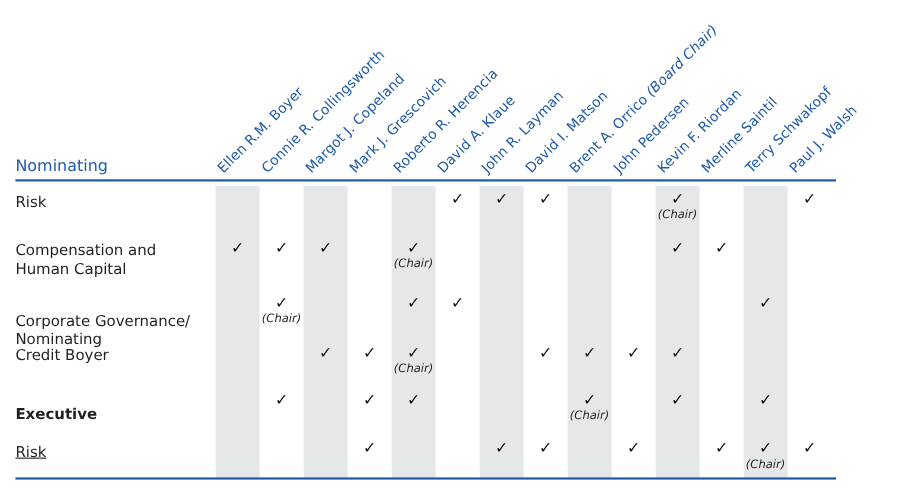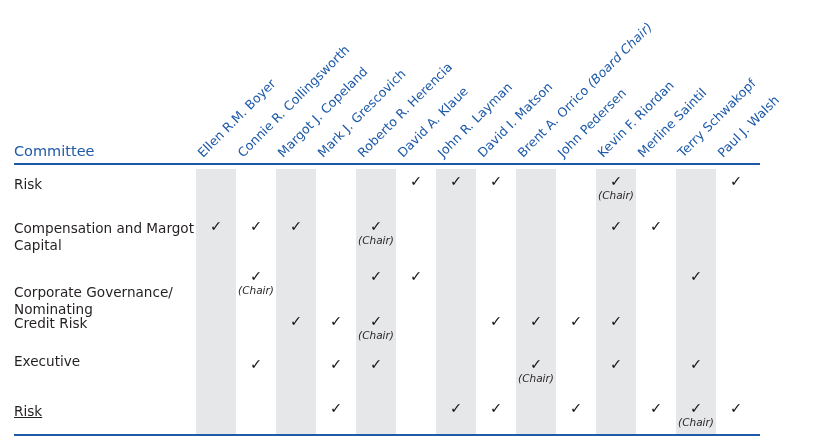--- a/index.html
+++ b/index.html
@@ -149,21 +149,21 @@
       <div class="name-head" style="left: 525px;"><span>Brent A. Orrico</span><span class="board-chair"> (Board Chair)</span></div>
       <div class="name-head" style="left: 565px;"><span>John Pedersen</span></div>
       <div class="name-head" style="left: 605px;"><span>Kevin F. Riordan</span></div>
       <div class="name-head" style="left: 645px;"><span>Merline Saintil</span></div>
       <div class="name-head" style="left: 685px;"><span>Terry Schwakopf</span></div>
       <div class="name-head" style="left: 725px;"><span>Paul J. Walsh</span></div>
     </div>
 
   <div class="header-rule"></div>
 
-  <div class="committee-label">Committee</div>
+  <div class="committee-label">Nominating</div>
 
   <div id="rows-layer">
       <div class="row" style="top: 0px;">
         <div class="row-name" style="top: 176px;">Risk</div>
         <div class="cell" style="left: 396px; top: 173px;">
           <span class="check">✓</span>
         </div>
         <div class="cell" style="left: 436px; top: 173px;">
           <span class="check">✓</span>
         </div>
@@ -172,21 +172,21 @@
         </div>
         <div class="cell" style="left: 596px; top: 173px;">
           <span class="check">✓</span>
           <span class="chair-note">(Chair)</span>
         </div>
         <div class="cell" style="left: 716px; top: 173px;">
           <span class="check">✓</span>
         </div>
       </div>
       <div class="row" style="top: 0px;">
-        <div class="row-name" style="top: 220px;">Compensation and Margot Capital</div>
+        <div class="row-name" style="top: 220px;">Compensation and Human Capital</div>
         <div class="cell" style="left: 196px; top: 218px;">
           <span class="check">✓</span>
         </div>
         <div class="cell" style="left: 236px; top: 218px;">
           <span class="check">✓</span>
         </div>
         <div class="cell" style="left: 276px; top: 218px;">
           <span class="check">✓</span>
         </div>
         <div class="cell" style="left: 356px; top: 218px;">
@@ -210,21 +210,21 @@
           <span class="check">✓</span>
         </div>
         <div class="cell" style="left: 396px; top: 268px;">
           <span class="check">✓</span>
         </div>
         <div class="cell" style="left: 676px; top: 268px;">
           <span class="check">✓</span>
         </div>
       </div>
       <div class="row" style="top: 0px;">
-        <div class="row-name" style="top: 315px;">Credit Risk</div>
+        <div class="row-name" style="top: 315px;">Credit Boyer</div>
         <div class="cell" style="left: 276px; top: 313px;">
           <span class="check">✓</span>
         </div>
         <div class="cell" style="left: 316px; top: 313px;">
           <span class="check">✓</span>
         </div>
         <div class="cell" style="left: 356px; top: 313px;">
           <span class="check">✓</span>
           <span class="chair-note">(Chair)</span>
         </div>
@@ -235,21 +235,21 @@
           <span class="check">✓</span>
         </div>
         <div class="cell" style="left: 556px; top: 313px;">
           <span class="check">✓</span>
         </div>
         <div class="cell" style="left: 596px; top: 313px;">
           <span class="check">✓</span>
         </div>
       </div>
       <div class="row" style="top: 0px;">
-        <div class="row-name" style="top: 353px;">Executive</div>
+        <div class="row-name" style="top: 369px; font-weight: bold;">Executive</div>
         <div class="cell" style="left: 236px; top: 356px;">
           <span class="check">✓</span>
         </div>
         <div class="cell" style="left: 316px; top: 356px;">
           <span class="check">✓</span>
         </div>
         <div class="cell" style="left: 356px; top: 356px;">
           <span class="check">✓</span>
         </div>
         <div class="cell" style="left: 516px; top: 356px;">

